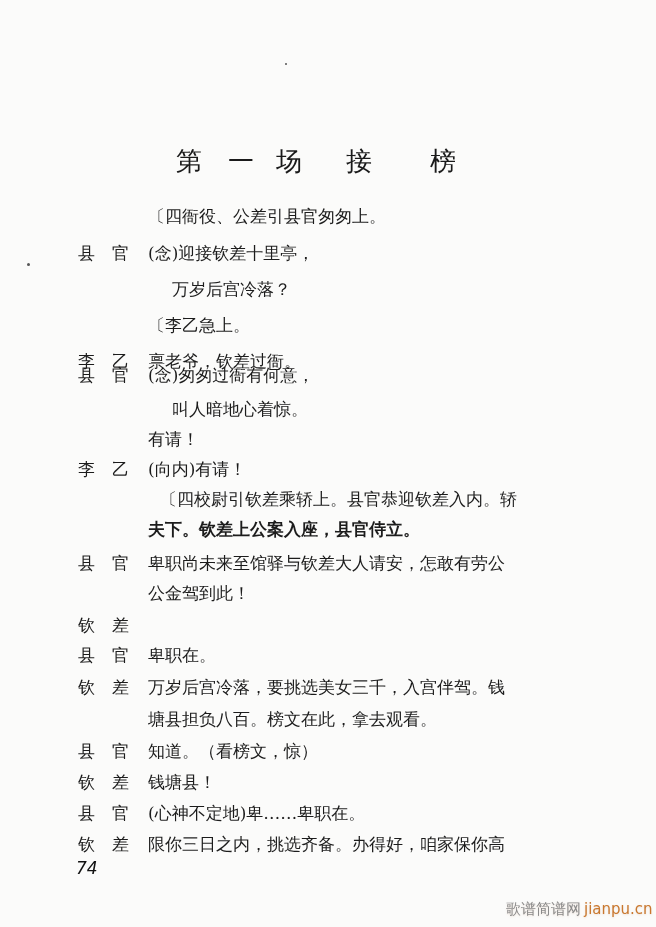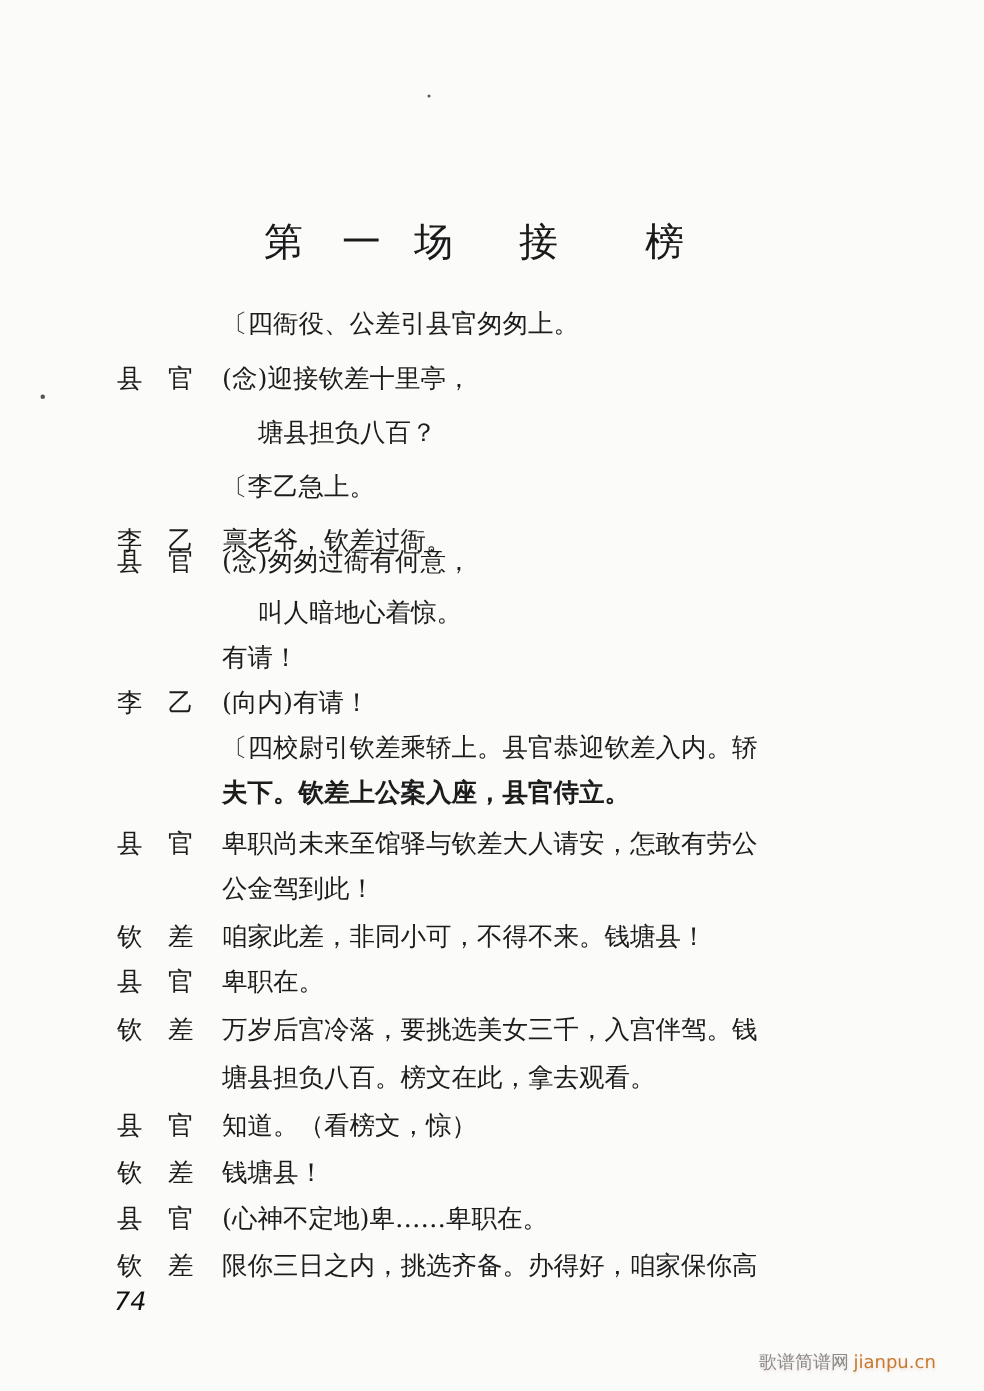--- a/index.html
+++ b/index.html
@@ -79,21 +79,21 @@
       font-weight: normal;
       font-style: italic;
       font-size: 17px;
       color: #111;
     }
     .watermark {
       position: absolute;
       left: 506px;
       top: 900px;
       font-family: "DejaVu Sans", sans-serif;
-      font-size: 12px;
+      font-size: 15px;
       color: #8a8a8a;
       white-space: nowrap;
       text-shadow: 0 1px 2px rgba(200,150,120,0.25);
     }
     .watermark .wm-url {
       color: #c9782f;
       margin-left: 3px;
     }
   </style>
 </head>
@@ -118,21 +118,21 @@
 
   <div class="line" style="top:238px;left:0;width:656px;">
     <span class="speaker">
       <span class="c1">县</span>
       <span class="c2">官</span>
     </span>
     <span class="speech">(念)迎接钦差十里亭，</span>
   </div>
 
   <div class="line" style="top:274px;left:0;width:656px;">
-    <span class="verse">塘县担负八百？</span>
+    <span class="verse">万岁后宫冷落？</span>
   </div>
 
   <div class="line" style="top:310px;left:0;width:656px;">
     <span class="stage">〔李乙急上。</span>
   </div>
 
   <div class="line" style="top:330px;left:0;width:656px;margin-top:16px;">
     <span class="speaker">
       <span class="c1">李</span>
       <span class="c2">乙</span>
@@ -157,21 +157,21 @@
   </div>
 
   <div class="line" style="top:454px;left:0;width:656px;">
     <span class="speaker">
       <span class="c1">李</span>
       <span class="c2">乙</span>
     </span>
     <span class="speech">(向内)有请！</span>
   </div>
 
-  <div class="line" style="top:484px;left:0;width:600px;">
+  <div class="line" style="top:484px;left:12px;width:600px;">
     <span class="stage">〔四校尉引钦差乘轿上。县官恭迎钦差入内。轿</span>
   </div>
 
   <div class="line" style="top:514px;left:0;width:656px;font-weight:bold;">
     <span class="speech">夫下。钦差上公案入座，县官侍立。</span>
   </div>
 
   <div class="line" style="top:548px;left:0;width:656px;">
     <span class="speaker">
       <span class="c1">县</span>
@@ -182,21 +182,20 @@
 
   <div class="line" style="top:578px;left:0;width:545px;">
     <span class="speech">公金驾到此！</span>
   </div>
 
   <div class="line" style="top:610px;left:0;width:656px;">
     <span class="speaker">
       <span class="c1">钦</span>
       <span class="c2">差</span>
     </span>
-    <span class="speech">咱家此差，非同小可，不得不来。钱塘县！</span>
   </div>
 
   <div class="line" style="top:640px;left:0;width:656px;">
     <span class="speaker">
       <span class="c1">县</span>
       <span class="c2">官</span>
     </span>
     <span class="speech">卑职在。</span>
   </div>
 

